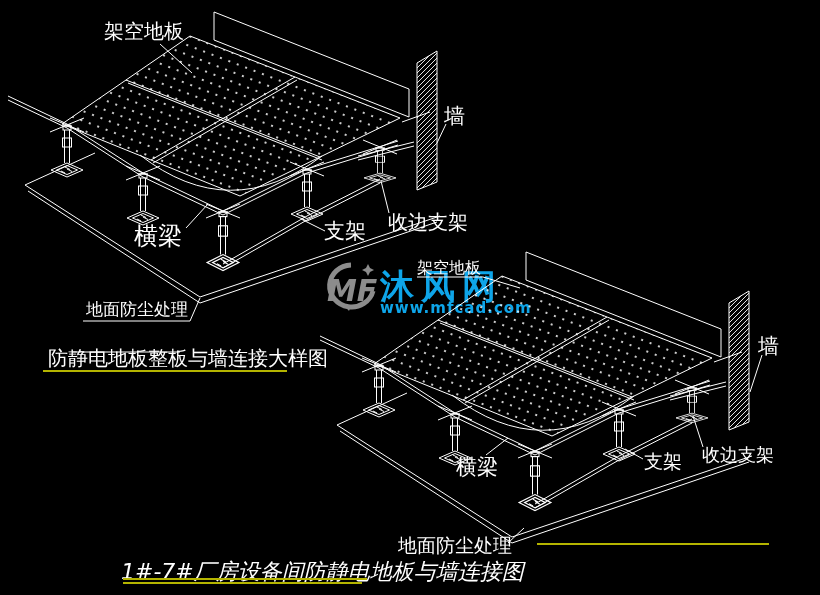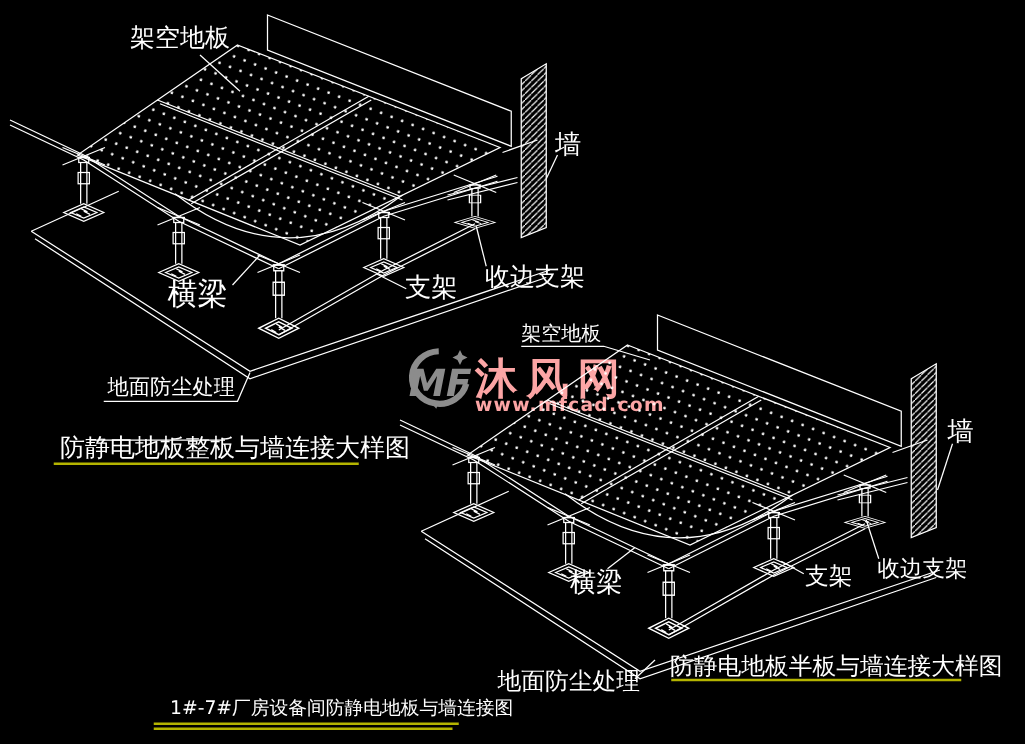--- a/index.html
+++ b/index.html
@@ -3,22 +3,22 @@
 <meta charset="utf-8">
 <style>
   html,body{margin:0;padding:0;background:#000;}
   #stage{position:relative;width:820px;height:595px;background:#000000;overflow:hidden;
          font-family:"DejaVu Sans",sans-serif;}
   #cad-svg{position:absolute;left:0;top:0;z-index:2;}
   .label{position:absolute;color:#ffffff;white-space:nowrap;z-index:3;line-height:1.1;
          font-family:Liberation Sans, sans-serif;}
   .title{position:absolute;color:#ffffff;white-space:nowrap;z-index:3;font-weight:500;}
   .yline{position:absolute;height:2px;background:#b4b400;z-index:3;}
-  #watermark{position:absolute;left:318px;top:268px;width:260px;height:70px;z-index:1;
-             color:#fca5a5;}
+  #watermark{position:absolute;left:318px;top:252px;width:260px;height:70px;z-index:1;
+             color:#0ea5e9;}
   #wm-name{position:absolute;left:62px;top:12px;font-size:34px;font-weight:bold;letter-spacing:7px;}
   #wm-url{position:absolute;left:62px;top:47px;font-size:15px;font-weight:bold;letter-spacing:1px;}
   #wm-logo{position:absolute;left:0px;top:8px;}
 </style>
 </head>
 <body>
 
 <div id="stage">
 
   <div id="watermark">
@@ -130,20 +130,19 @@
   <div class="label" style="left:86px;top:301px;font-size:17px;">地面防尘处理</div>
   <div class="title" style="left:48px;top:345px;font-size:20px;">防静电地板整板与墙连接大样图</div>
   <div class="yline" style="left:43px;top:370px;width:244px;"></div>
 
   <div class="label" style="left:417px;top:259px;font-size:16px;">架空地板</div>
   <div class="label" style="left:758px;top:334px;font-size:21px;">墙</div>
   <div class="label" style="left:456px;top:455px;font-size:21px;">横梁</div>
   <div class="label" style="left:644px;top:452px;font-size:19px;">支架</div>
   <div class="label" style="left:702px;top:446px;font-size:18px;">收边支架</div>
   <div class="label" style="left:398px;top:536px;font-size:19px;">地面防尘处理</div>
-  <div class="title" style="left:536px;top:520px;font-size:19px;">防静电地板半板与墙连接大样图</div>
   <div class="yline" style="left:537px;top:543px;width:232px;"></div>
 
-  <div class="title" style="left:136px;top:557px;font-size:15px;">1#-7#厂房设备间防静电地板与墙连接图</div>
+  <div class="title" style="left:121px;top:557px;font-size:22px;font-style:italic;">1#-7#厂房设备间防静电地板与墙连接图</div>
   <div class="yline" style="left:123px;top:578px;width:244px;"></div>
   <div class="yline" style="left:123px;top:582px;width:239px;"></div>
 
 </div>
 
 </body></html>

